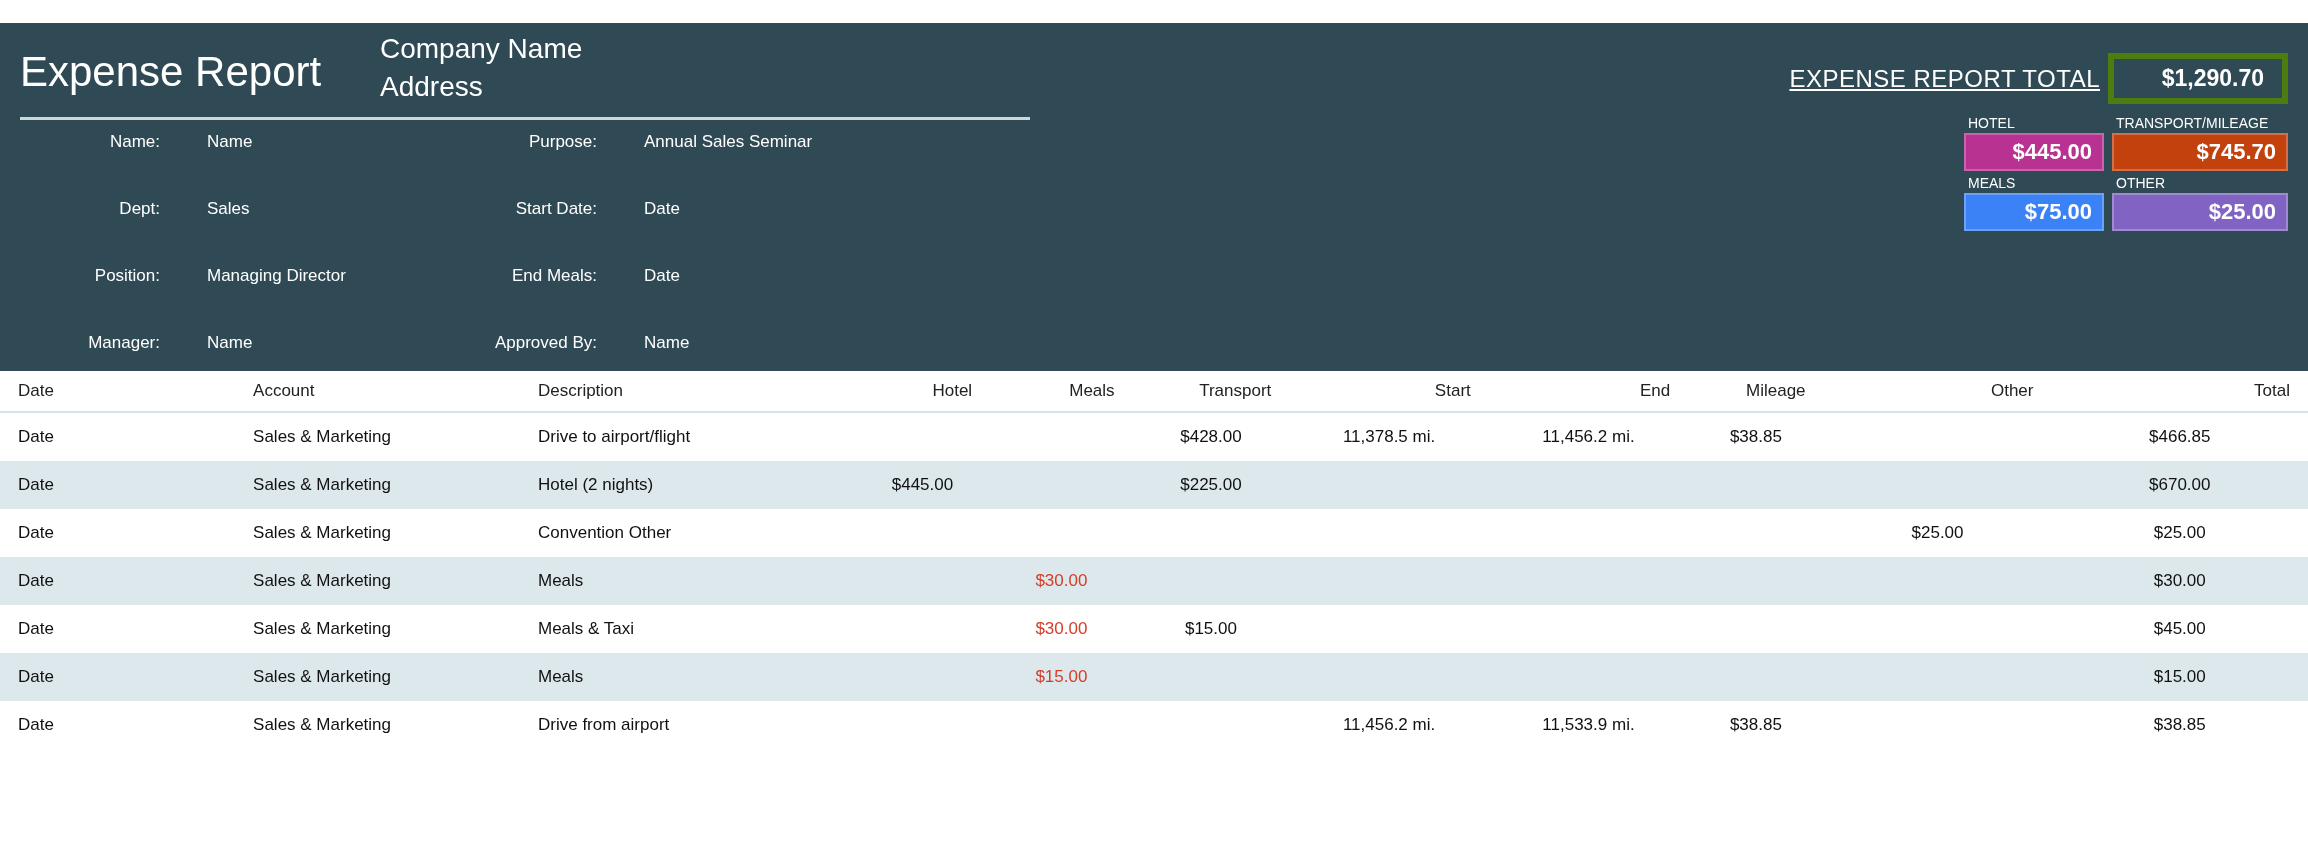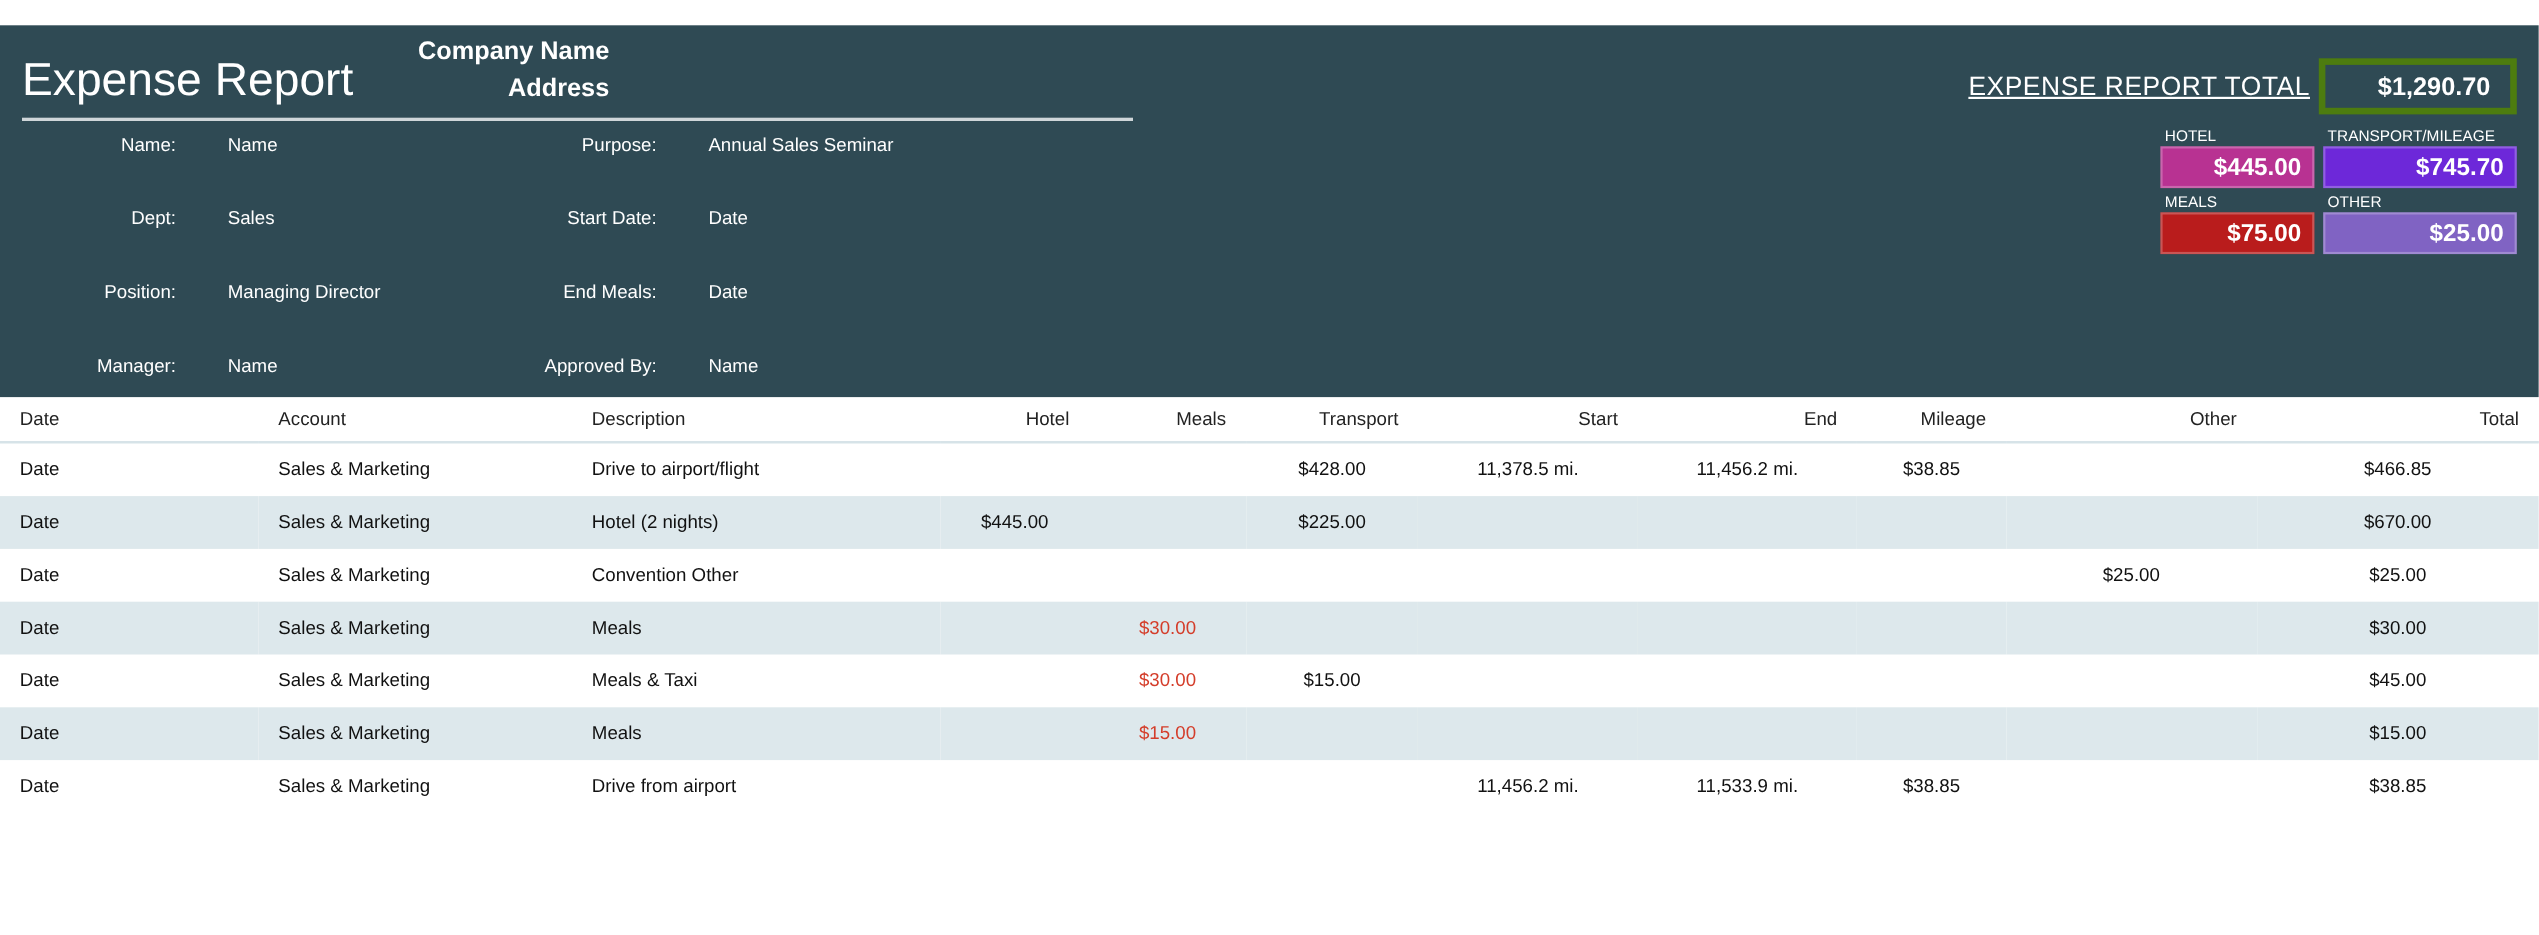--- a/index.html
+++ b/index.html
@@ -1,39 +1,39 @@
 <!DOCTYPE html>
 <html><head>
 <meta charset="utf-8">
 <style>
   * { box-sizing: border-box; margin: 0; padding: 0; }
   body { font-family: "Segoe UI", Arial, sans-serif; background: #fff; width: 2308px; }
   .header { background: #2f4a54; color: #fff; padding: 10px 20px 18px 20px; position: relative; margin-top: 23px; }
   .top-row { display: flex; align-items: flex-start; }
   .title { font-size: 42px; font-weight: 300; width: 360px; padding-top: 15px; }
-  .company { font-size: 23px; font-weight: 700; padding-top: 0; text-align: right; }
+  .company { font-size: 28px; font-weight: 400; padding-top: 0; }
   .company div { margin-bottom: 6px; }
   .total-block { position: absolute; right: 20px; top: 30px; display: flex; align-items: center; gap: 8px; }
   .total-label { font-size: 24px; font-weight: 400; letter-spacing: 0.5px; text-decoration: underline; }
   .total-box { border: 6px solid #4d7c0f; padding: 6px 18px; font-size: 23px; font-weight: 600; min-width: 180px; text-align: right; }
   .divider { height: 3px; background: #cfd6d9; margin: 8px 0 12px 0; width: 1010px; }
   .info-grid { display: flex; gap: 0; font-size: 17px; align-items: flex-start; }
   .info-col { display: grid; grid-template-columns: auto auto; column-gap: 26px; row-gap: 14px; gap: 47px; }
   .info-col.c1 { grid-template-columns: 140px 190px; }
   .info-col.c2 { grid-template-columns: 200px 230px; }
   .info-col.c3 { grid-template-columns: 180px 140px; }
   .lbl { text-align: right; font-weight: 400; }
   .val { font-weight: 400; }
   .cat-block { position: absolute; right: 20px; top: 90px; display: grid; grid-template-columns: 140px 176px; row-gap: 2px; column-gap: 8px; }
   .cat-cell { }
   .cat-title { font-size: 14px; font-weight: 400; padding: 2px 4px; }
   .cat-amount { font-size: 22px; font-weight: 600; text-align: right; padding: 4px 10px; border: 2px solid rgba(255,255,255,0.25); }
   .hotel-bg    { background: #b83292; }
-  .transport-bg{ background: #6d28d9; }
-  .meals-bg    { background: #b91c1c; }
+  .transport-bg{ background: #c2410c; }
+  .meals-bg    { background: #3b82f6; }
   .other-bg    { background: #8063c3; }
 
   table { width: 100%; border-collapse: collapse; table-layout: fixed; }
   thead th { font-weight: 400; font-size: 17px; text-align: left; padding: 10px 18px; border-bottom: 2px solid #d6e3e8; color: #222; }
   thead th.r { text-align: right; }
   tbody td { font-size: 17px; padding: 14px 18px; color: #111; }
   tbody td.r { text-align: center; }
   tbody tr.even { background: #dde8ec; }
   .red { color: #d43d2a; }
   col.c-date{width:165px} col.c-acct{width:200px} col.c-desc{width:235px}

